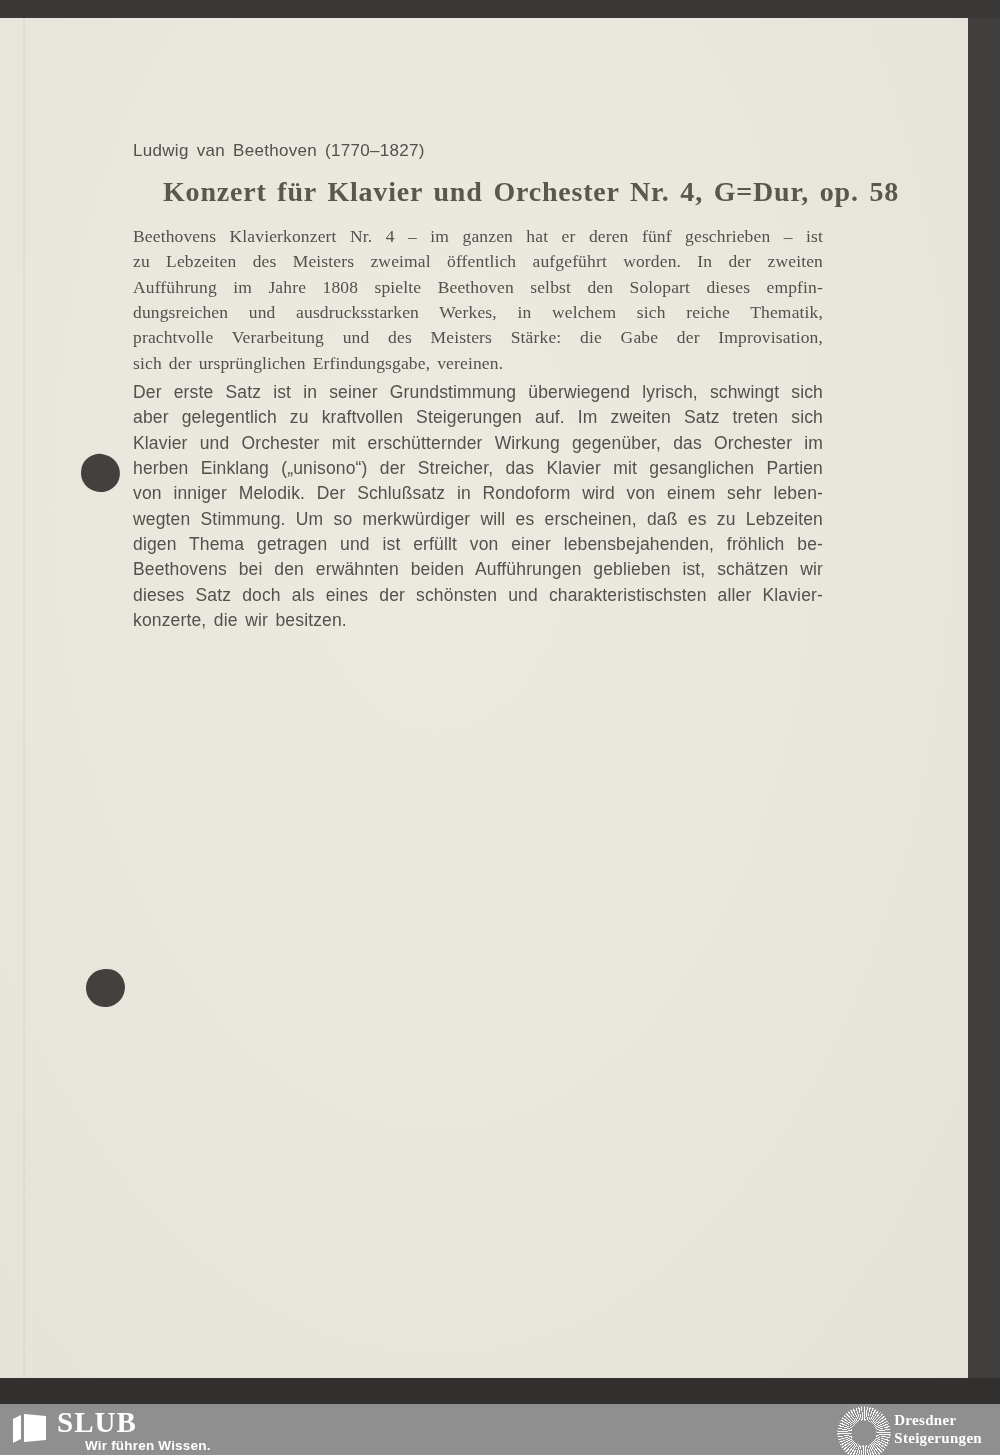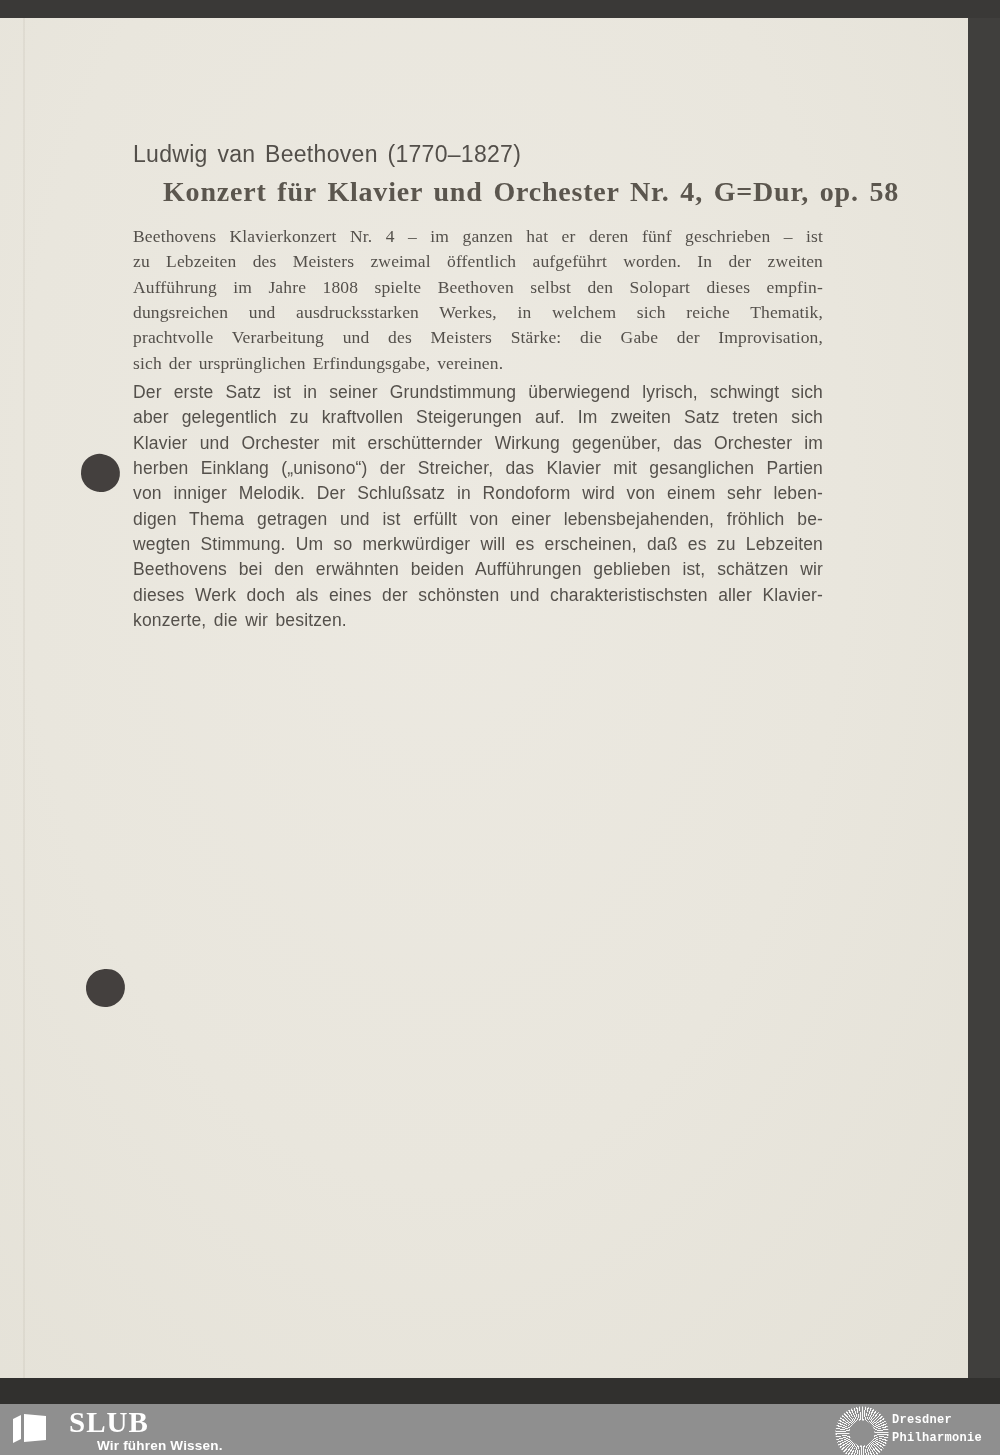--- a/index.html
+++ b/index.html
@@ -28,21 +28,21 @@
   }
   .hole {
     position: absolute; width: 39px; height: 38px; border-radius: 50%;
     background: #44403e;
   }
   .hole-1 { left: 81px; top: 436px; transform: rotate(8deg); border-radius: 48% 52% 50% 50%; }
   .hole-2 { left: 86px; top: 951px; transform: rotate(-6deg); border-radius: 50% 48% 52% 50%; }
 
   .author-line {
     position: absolute; left: 133px; top: 123px;
-    font-size: 23px; letter-spacing: 0.3px; word-spacing: 3px;
+    font-size: 17px; letter-spacing: 0.3px; word-spacing: 3px;
     color: #534f4a;
   }
   .work-title {
     position: absolute; left: 163px; top: 158px; width: 740px;
     font-family: "Liberation Serif", serif;
     font-size: 28px; font-weight: 700; letter-spacing: 0.8px; word-spacing: 3px;
     color: #5b564e;
     white-space: nowrap;
   }
   .para {
@@ -58,42 +58,42 @@
 
   
   .bottom-strip {
     position: absolute; left: 0; top: 1378px; width: 1000px; height: 26px;
     background: #31302e;
   }
   .footer-bar {
     position: absolute; left: 0; top: 1404px; width: 1000px; height: 51px;
     background: #8f8f8f;
   }
-  .slub-logo { position: absolute; left: 12px; top: 3px; display: flex; gap: 12px; }
+  .slub-logo { position: absolute; left: 12px; top: 3px; display: flex; }
   .slub-book { width: 36px; height: 36px; margin-top: 3px; }
   .slub-text { margin-left: 9px; color: #ffffff; }
   .slub-wordmark {
     font-family: "Liberation Serif", serif;
     font-weight: 700; font-size: 29px; line-height: 31px; letter-spacing: 1px;
   }
   .slub-tagline {
     font-weight: 700; font-size: 13.5px; line-height: 15px; letter-spacing: 0.2px; margin-left: 28px;
   }
   .dp-logo { position: absolute; right: 18px; top: 0; display: flex; align-items: center; height: 51px; }
   .dp-starburst {
     width: 56px; height: 56px; margin-top: 6px;
     background: repeating-conic-gradient(rgba(255,255,255,0.95) 0deg 2.6deg, rgba(255,255,255,0) 2.6deg 6.2deg);
     border-radius: 50%;
     -webkit-mask: radial-gradient(circle at 50% 50%, transparent 0 12px, #000 13px 26px, transparent 27px);
     mask: radial-gradient(circle at 50% 50%, transparent 0 12px, #000 13px 26px, transparent 27px);
   }
   .dp-text {
     margin-left: 2px; color: #ffffff;
-    font-family: Liberation Mono, monospace;
-    font-weight: 700; font-size: 12px; line-height: 17.5px; letter-spacing: 0.3px;
+    font-family: Liberation Serif, serif;
+    font-weight: 700; font-size: 15px; line-height: 17.5px; letter-spacing: 0.3px;
   }
 </style>
 </head>
 <body>
 
 <div class="stage">
   <div class="top-strip"></div>
 
   <div class="page">
     <div class="fold-line"></div>
@@ -111,24 +111,24 @@
       <div class="tline">prachtvolle Verarbeitung und des Meisters Stärke: die Gabe der Improvisation,</div>
       <div class="tline last">sich der ursprünglichen Erfindungsgabe, vereinen.</div>
     </div>
 
     <div class="para para-2">
       <div class="tline">Der erste Satz ist in seiner Grundstimmung überwiegend lyrisch, schwingt sich</div>
       <div class="tline">aber gelegentlich zu kraftvollen Steigerungen auf. Im zweiten Satz treten sich</div>
       <div class="tline">Klavier und Orchester mit erschütternder Wirkung gegenüber, das Orchester im</div>
       <div class="tline">herben Einklang („unisono“) der Streicher, das Klavier mit gesanglichen Partien</div>
       <div class="tline">von inniger Melodik. Der Schlußsatz in Rondoform wird von einem sehr leben-</div>
+      <div class="tline">wegten Stimmung. Um so merkwürdiger will es erscheinen, daß es zu Lebzeiten</div>
       <div class="tline">digen Thema getragen und ist erfüllt von einer lebensbejahenden, fröhlich be-</div>
-      <div class="tline">wegten Stimmung. Um so merkwürdiger will es erscheinen, daß es zu Lebzeiten</div>
       <div class="tline">Beethovens bei den erwähnten beiden Aufführungen geblieben ist, schätzen wir</div>
-      <div class="tline">dieses Werk doch als eines der schönsten und charakteristischsten aller Klavier-</div>
+      <div class="tline">dieses Satz doch als eines der schönsten und charakteristischsten aller Klavier-</div>
       <div class="tline last">konzerte, die wir besitzen.</div>
     </div>
   </div>
 
   <div class="bottom-strip"></div>
 
   <div class="footer-bar">
     <div class="slub-logo">
       <svg class="slub-book" viewBox="0 0 36 36" xmlns="http://www.w3.org/2000/svg">
         <path d="M1 9 L9 5 L9 29 L1 33 Z" fill="#ffffff"></path>
@@ -136,17 +136,17 @@
       </svg>
       <div class="slub-text">
         <div class="slub-wordmark">SLUB</div>
         <div class="slub-tagline">Wir führen Wissen.</div>
       </div>
     </div>
     <div class="dp-logo">
       <div class="dp-starburst"></div>
       <div class="dp-text">
         <div>Dresdner</div>
-        <div>Philharmonie</div>
+        <div>Steigerungen</div>
       </div>
     </div>
   </div>
 </div>
 
 </body></html>

